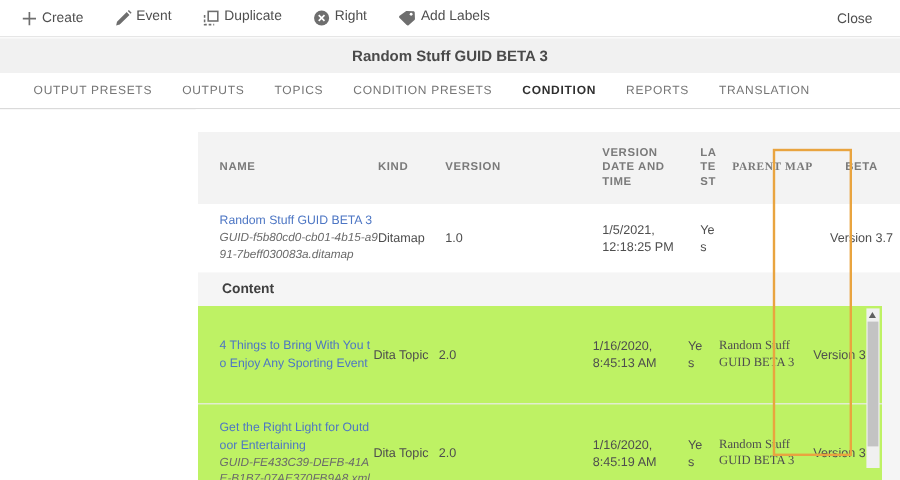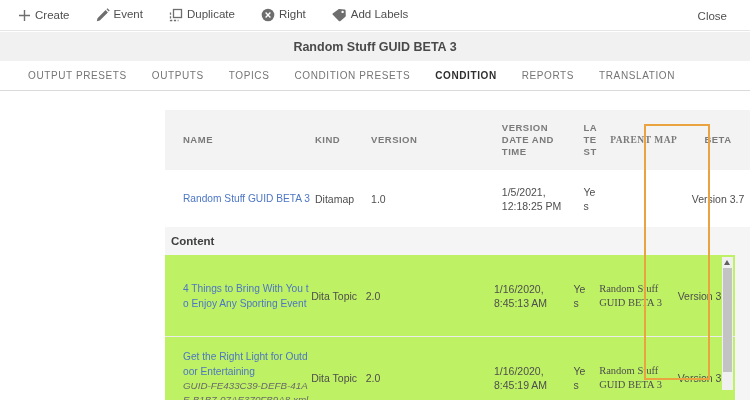--- a/index.html
+++ b/index.html
@@ -38,21 +38,21 @@
 
   
   .pane { position:absolute; left:163px; top:91px; width:587px; height:309px; background:#fff; }
   .thead { position:absolute; left:2px; top:19px; width:585px; height:60px; background:#f3f3f3;
            display:flex; align-items:center; }
   .hcell { font-size:9.5px; font-weight:600; letter-spacing:.5px; color:#7a7a7a; line-height:12px; }
   .row-card1 { position:absolute; left:2px; top:79px; width:585px; height:57px; background:#fff;
            display:flex; align-items:center; }
   .section-band { position:absolute; left:2px; top:136px; width:585px; height:28px; background:#f5f5f5;
            display:flex; align-items:center; }
-  .section-band .sec { font-size:11.5px; font-weight:bold; color:#3f3f3f; margin-left:6px; }
+  .section-band .sec { font-size:11.5px; font-weight:bold; color:#3f3f3f; margin-left:20px; }
   .rows-card { position:absolute; left:2px; top:164px; width:570px; height:145px; background:#bef264; }
   .right-strip { position:absolute; left:572px; top:164px; width:15px; height:145px; background:#f5f5f5; }
   .trow { display:flex; align-items:center; }
   .trow2 { height:82px; border-bottom:1px solid #ececec; }
   .trow3 { height:81px; }
 
   
   .c-name    { width:152px; padding-left:18px; }
   .c-kind    { width:57px; }
   .c-version { width:84px; }
@@ -156,20 +156,21 @@
       <div class="hcell c-version">VERSION</div>
       <div class="hcell c-date"><span class="w-date">VERSION DATE AND TIME</span></div>
       <div class="hcell c-latest"><span class="w-latest">LATEST</span></div>
       <div class="hcell c-parent">PARENT MAP</div>
       <div class="hcell c-label">BETA</div>
     </div>
 
     <div class="row-card1">
       <div class="c-name">
         <div class="name-link">Random Stuff GUID BETA 3</div>
+        <div class="guid">GUID-f5b80cd0-cb01-4b15-a991-7beff030083a.ditamap</div>
       </div>
       <div class="cell c-kind">Ditamap</div>
       <div class="cell c-version">1.0</div>
       <div class="cell c-date"><span class="w-date">1/5/2021, 12:18:25 PM</span></div>
       <div class="cell c-latest"><span class="w-latest-cell">Yes</span></div>
       <div class="cell c-parent"><span class="w-parent"></span></div>
       <div class="cell c-label">Version 3.7</div>
     </div>
 
     <div class="section-band">

